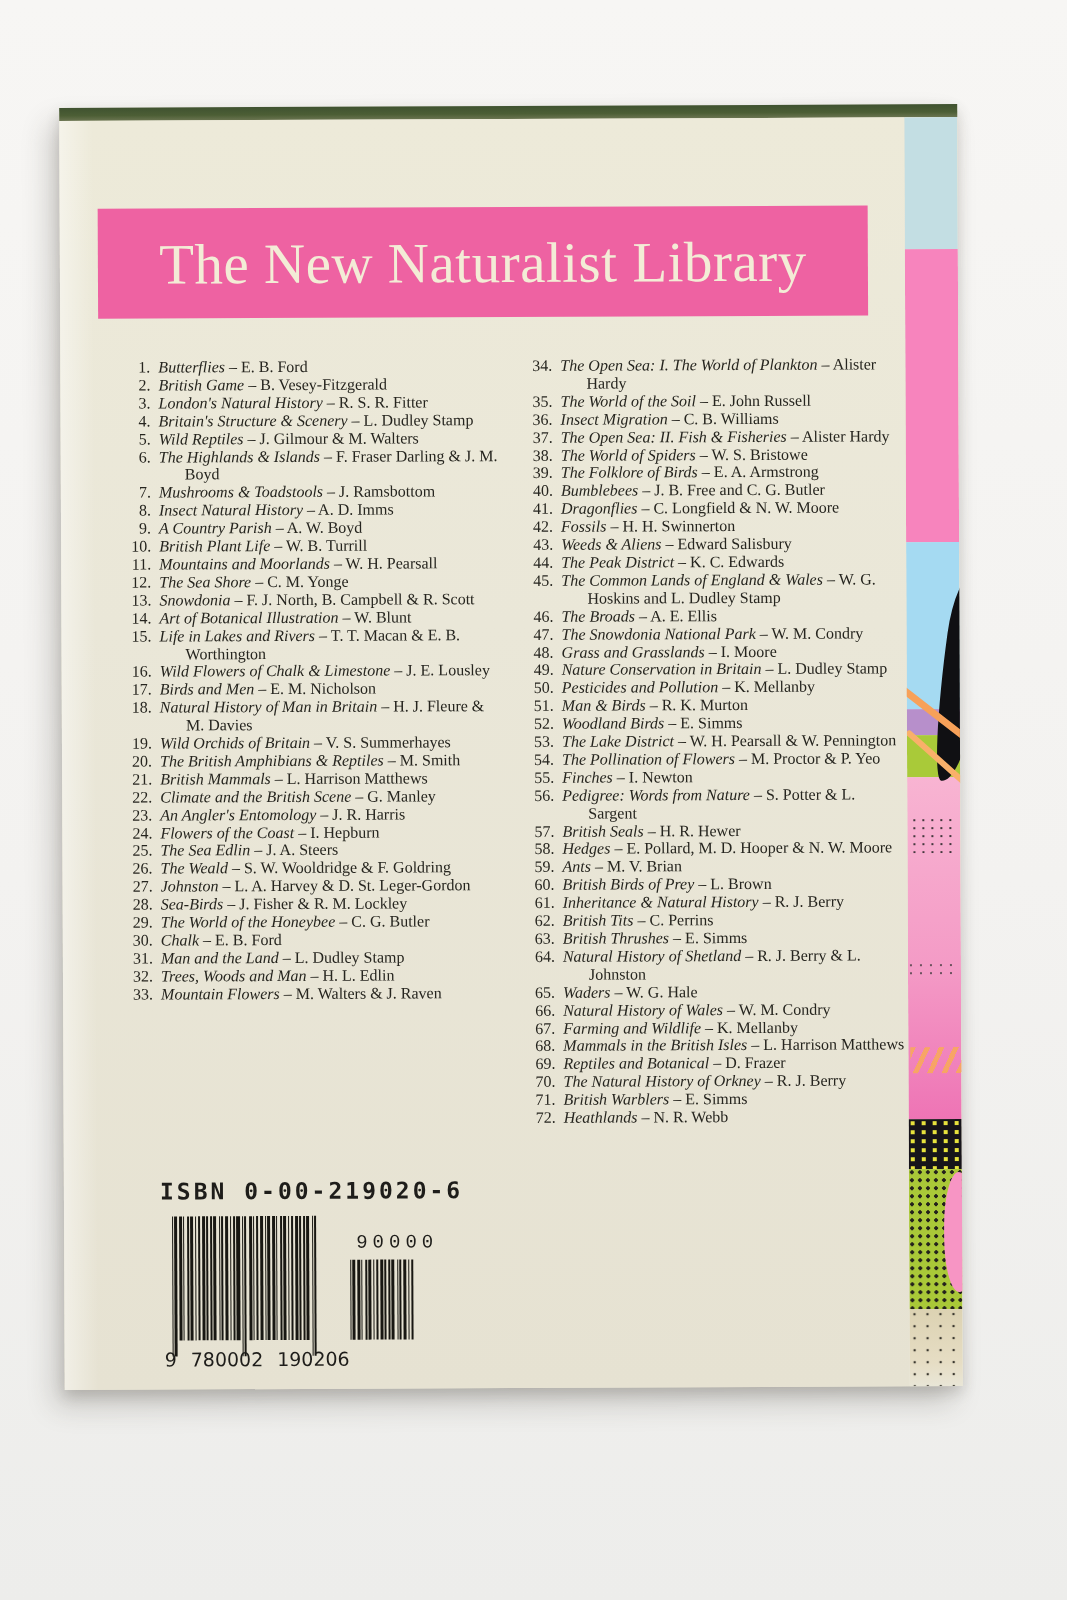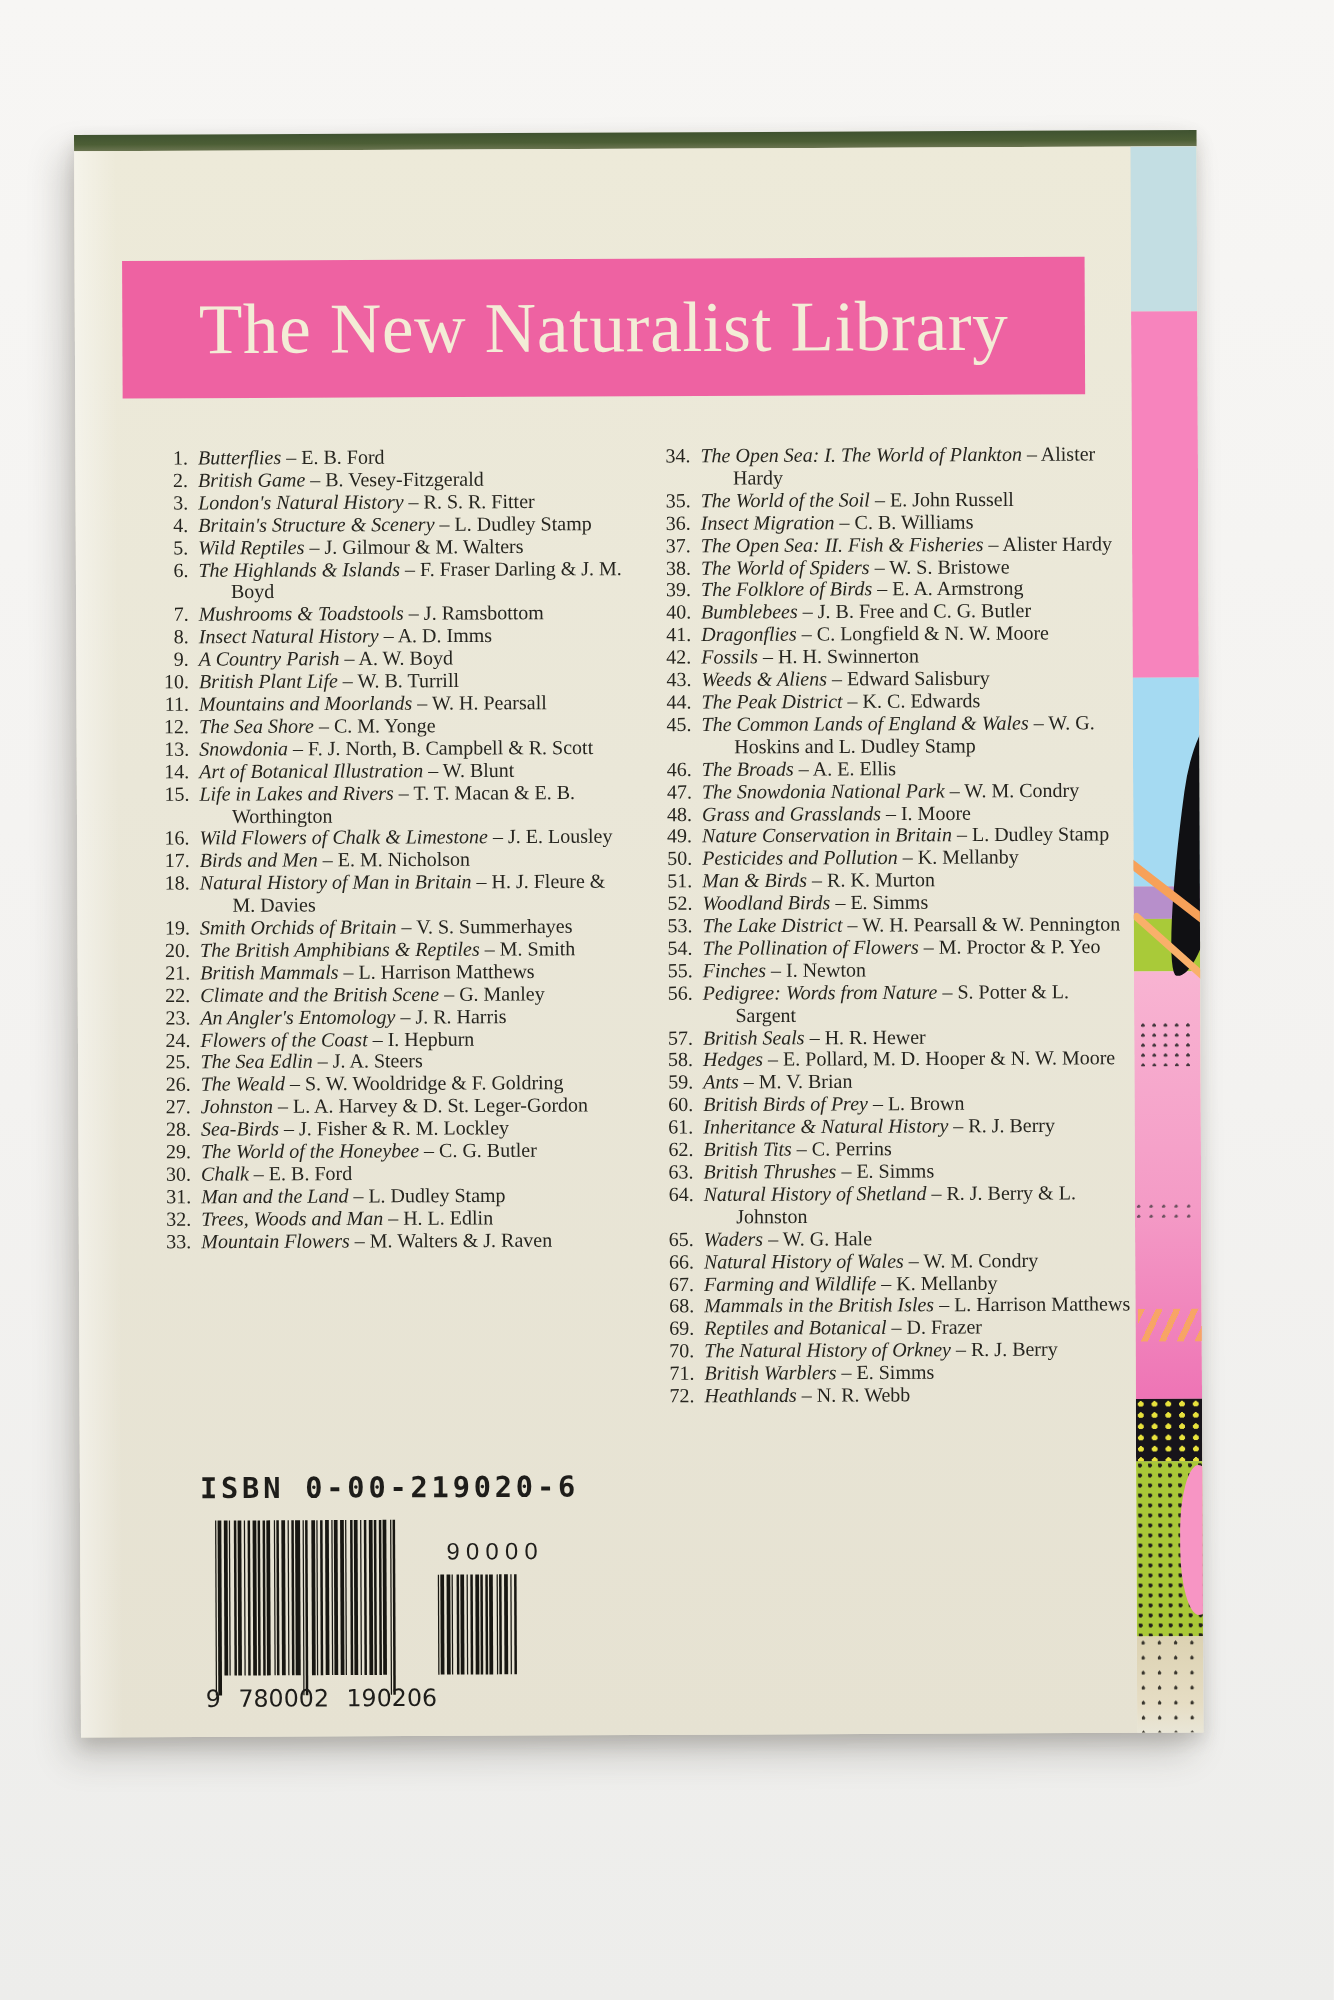--- a/index.html
+++ b/index.html
@@ -62,21 +62,21 @@
     display:flex;align-items:flex-start;
   }
   .bar{background:#181712;flex:0 0 auto;}
   .barcode-digits{
     position:absolute;left:100px;top:1228px;width:185px;
     font-family:"DejaVu Sans", sans-serif;font-size:19px;color:#1e1d1a;
     display:flex;justify-content:space-between;white-space:nowrap;
   }
   .supp-digits{
     position:absolute;left:292px;top:1112px;width:80px;text-align:center;
-    font-family:Liberation Sans, sans-serif;font-size:19px;color:#1e1d1a;
+    font-family:Liberation Mono, monospace;font-size:19px;color:#1e1d1a;
     letter-spacing:5px;
   }
   
   .spine{
     position:absolute;right:0;top:13px;width:53px;height:1269px;overflow:hidden;
     background:#e9e6d7;
   }
   .seg{position:absolute;left:0;width:100%;}
   .seg-blue1{top:0;height:132px;background:#c3dee3;}
   .seg-pink1{top:132px;height:293px;background:#f784bd;}
@@ -152,21 +152,21 @@
           <div class="item"><span class="num">9.</span><span class="title">A Country Parish</span><span class="sep"> – </span><span class="author">A. W. Boyd</span></div>
           <div class="item"><span class="num">10.</span><span class="title">British Plant Life</span><span class="sep"> – </span><span class="author">W. B. Turrill</span></div>
           <div class="item"><span class="num">11.</span><span class="title">Mountains and Moorlands</span><span class="sep"> – </span><span class="author">W. H. Pearsall</span></div>
           <div class="item"><span class="num">12.</span><span class="title">The Sea Shore</span><span class="sep"> – </span><span class="author">C. M. Yonge</span></div>
           <div class="item"><span class="num">13.</span><span class="title">Snowdonia</span><span class="sep"> – </span><span class="author">F. J. North, B. Campbell &amp; R. Scott</span></div>
           <div class="item"><span class="num">14.</span><span class="title">Art of Botanical Illustration</span><span class="sep"> – </span><span class="author">W. Blunt</span></div>
           <div class="item"><span class="num">15.</span><span class="title">Life in Lakes and Rivers</span><span class="sep"> – </span><span class="author">T. T. Macan &amp; E. B. Worthington</span></div>
           <div class="item"><span class="num">16.</span><span class="title">Wild Flowers of Chalk &amp; Limestone</span><span class="sep"> – </span><span class="author">J. E. Lousley</span></div>
           <div class="item"><span class="num">17.</span><span class="title">Birds and Men</span><span class="sep"> – </span><span class="author">E. M. Nicholson</span></div>
           <div class="item"><span class="num">18.</span><span class="title">Natural History of Man in Britain</span><span class="sep"> – </span><span class="author">H. J. Fleure &amp; M. Davies</span></div>
-          <div class="item"><span class="num">19.</span><span class="title">Smith Orchids of Britain</span><span class="sep"> – </span><span class="author">V. S. Summerhayes</span></div>
+          <div class="item"><span class="num">19.</span><span class="title">Wild Orchids of Britain</span><span class="sep"> – </span><span class="author">V. S. Summerhayes</span></div>
           <div class="item"><span class="num">20.</span><span class="title">The British Amphibians &amp; Reptiles</span><span class="sep"> – </span><span class="author">M. Smith</span></div>
           <div class="item"><span class="num">21.</span><span class="title">British Mammals</span><span class="sep"> – </span><span class="author">L. Harrison Matthews</span></div>
           <div class="item"><span class="num">22.</span><span class="title">Climate and the British Scene</span><span class="sep"> – </span><span class="author">G. Manley</span></div>
           <div class="item"><span class="num">23.</span><span class="title">An Angler's Entomology</span><span class="sep"> – </span><span class="author">J. R. Harris</span></div>
           <div class="item"><span class="num">24.</span><span class="title">Flowers of the Coast</span><span class="sep"> – </span><span class="author">I. Hepburn</span></div>
           <div class="item"><span class="num">25.</span><span class="title">The Sea Edlin</span><span class="sep"> – </span><span class="author">J. A. Steers</span></div>
           <div class="item"><span class="num">26.</span><span class="title">The Weald</span><span class="sep"> – </span><span class="author">S. W. Wooldridge &amp; F. Goldring</span></div>
           <div class="item"><span class="num">27.</span><span class="title">Johnston</span><span class="sep"> – </span><span class="author">L. A. Harvey &amp; D. St. Leger-Gordon</span></div>
           <div class="item"><span class="num">28.</span><span class="title">Sea-Birds</span><span class="sep"> – </span><span class="author">J. Fisher &amp; R. M. Lockley</span></div>
           <div class="item"><span class="num">29.</span><span class="title">The World of the Honeybee</span><span class="sep"> – </span><span class="author">C. G. Butler</span></div>

